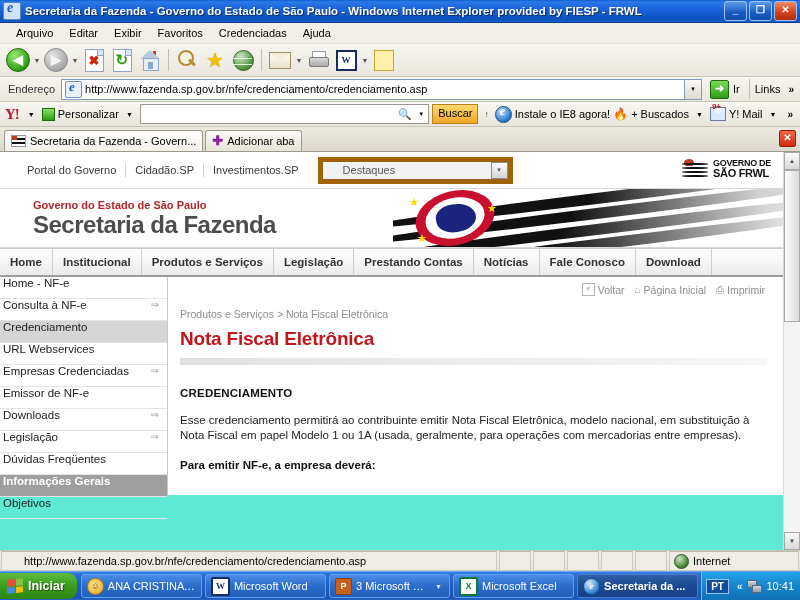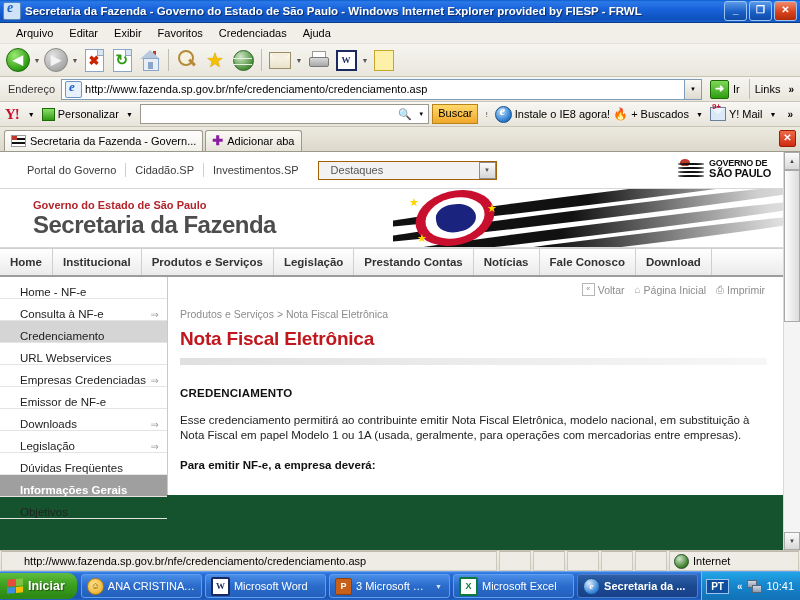--- a/index.html
+++ b/index.html
@@ -152,31 +152,31 @@
   .flagico{width:13px;height:10px;background:linear-gradient(to bottom,#fff 0 20%,#111 20% 40%,#fff 40% 60%,#111 60% 80%,#fff 80% 100%);border:1px solid #999;position:relative;flex:0 0 13px;}
   .flagico:after{content:"";position:absolute;left:0;top:0;width:5px;height:4px;background:#c0392b;}
   .plusico{color:#8b1fa0;font-weight:bold;font-size:13px;line-height:10px;}
   .tabclose{
     position:absolute;right:4px;top:3px;width:15px;height:15px;
     background:linear-gradient(to bottom,#ef6a4a,#cf2a10);border:1px solid #9b1c06;border-radius:2px;
     color:#fff;font-size:10px;font-weight:bold;text-align:center;line-height:14px;
   }
 
   
-  .viewport{flex:1;background:#14532d;position:relative;overflow:hidden;display:flex;}
+  .viewport{flex:1;background:#5eead4;position:relative;overflow:hidden;display:flex;}
   .pagearea{flex:1;overflow:hidden;position:relative;}
 
   
   .govbar{height:36px;background:#fff;border-bottom:1px solid #d8d8d8;display:flex;align-items:center;padding-left:18px;position:relative;}
   .govlinks{display:flex;align-items:center;font-size:11px;color:#3a3a3a;}
   .govlinks a{padding:0 9px;color:#3a3a3a;text-decoration:none;border-right:1px solid #cfcfcf;line-height:14px;}
   .govlinks a:last-child{border-right:none;}
   .destaques{
-    margin-left:10px;width:165px;height:17px;background:#f2f2f2;border:1px solid #a16207;
-    display:flex;align-items:center;font-size:11px;color:#555;padding-left:12px;
+    margin-left:10px;width:165px;height:17px;background:#f2f2f2;border:5px solid #a16207;
+    display:flex;align-items:center;font-size:11px;color:#555;padding-left:20px;
   }
   .destaques .dd{margin-left:auto;width:15px;height:15px;background:linear-gradient(to bottom,#fbfbfb,#d5d5d5);border:1px solid #8d8d8d;display:flex;align-items:center;justify-content:center;font-size:6px;}
   .govlogo{position:absolute;right:12px;top:6px;display:flex;align-items:center;gap:5px;}
   .govlogo .mark{width:26px;height:18px;position:relative;}
   .govlogo .mark i{position:absolute;left:0;width:26px;height:2px;background:#111;border-radius:40%;display:block;}
   .govlogo .mark u{position:absolute;left:2px;top:0;width:10px;height:7px;background:#c0392b;border-radius:50% 50% 40% 40%;}
   .govlogo .txt{line-height:10px;font-weight:bold;font-size:11px;color:#111;letter-spacing:-.3px;}
   .govlogo .txt small{font-size:9px;display:block;}
 
   
@@ -197,21 +197,21 @@
   .mainnav a{
     display:flex;align-items:center;padding:0 10px;font-size:11.5px;font-weight:bold;color:#333;
     text-decoration:none;border-right:1px solid #cfcfcf;
   }
 
   
   .cols{display:flex;height:218px;}
   .lcol{width:167px;flex:0 0 167px;background:#fff;border-right:1px solid #c9c9c9;}
   .lnav{list-style:none;margin:0;padding:0;}
   .lnav li{
-    height:21px;display:flex;align-items:flex-end;padding-left:20px;font-size:11.5px;color:#222;
+    height:21px;display:flex;align-items:flex-start;padding-left:3px;font-size:11.5px;color:#222;
     border-bottom:1px solid #e4e4e4;position:relative;
   }
   .lnav li .arr{position:absolute;right:8px;color:#9a9a9a;font-size:10px;}
   .lnav li.sel{background:#d5d5d5;}
   .lnav li.hdr{background:#9f9f9f;color:#fff;font-weight:bold;}
 
   .rcol{flex:1;padding:0 14px 0 8px;position:relative;background:#fff;}
   .toplinks{display:flex;justify-content:flex-end;align-items:center;gap:10px;padding:6px 4px 0 0;font-size:10.5px;color:#8c8c8c;}
   .toplinks .it{display:flex;align-items:center;gap:3px;}
   .tl-back{width:11px;height:11px;border:1px solid #b5b5b5;color:#8c8c8c;font-size:7px;text-align:center;line-height:10px;}
@@ -447,21 +447,21 @@
         <div class="govlogo">
           <span class="mark">
             <u></u>
             <i style="top:4px;"></i>
               <i style="top:8px;"></i>
               <i style="top:12px;"></i>
               <i style="top:16px;"></i>
           </span>
           <span class="txt">
             <small>GOVERNO DE</small>
-            <span>SÃO PAULO</span>
+            <span>SÃO FRWL</span>
           </span>
         </div>
       </div>
 
       <div class="banner">
         <div class="txtwrap">
           <div class="l1">Governo do Estado de São Paulo</div>
           <div class="l2">Secretaria da Fazenda</div>
         </div>
         <div class="waves">

